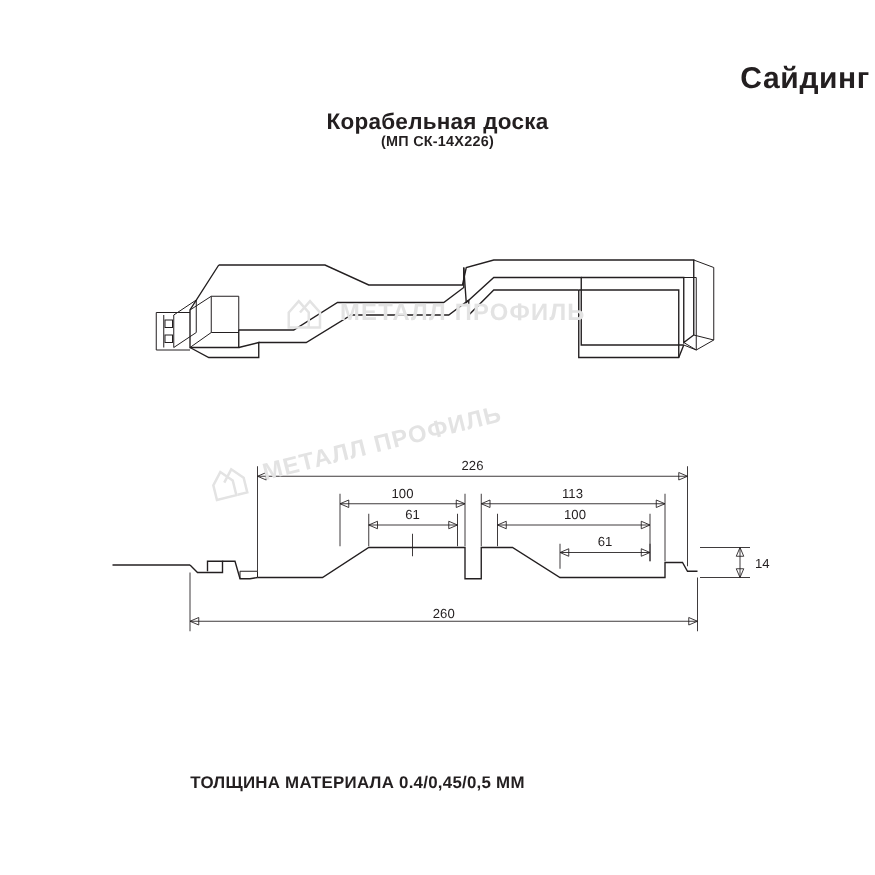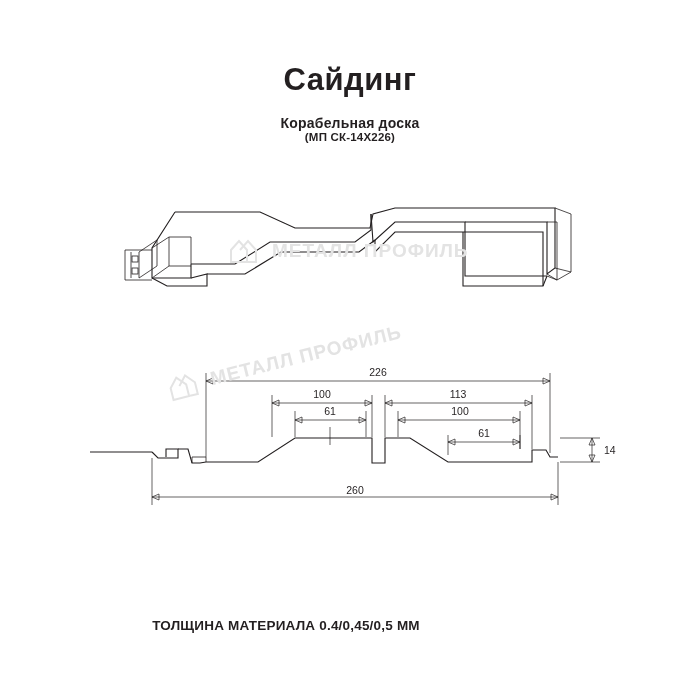--- a/index.html
+++ b/index.html
@@ -26,28 +26,29 @@
 
   
   .header {
     position: absolute;
     top: 46px;
     left: 0;
     width: 700px;
     text-align: center;
   }
   .title {
-    font-size: 31px;
+    font-size: 24px;
     font-weight: bold;
     letter-spacing: 0.5px;
     line-height: 1.05;
-    margin: 18px;
+    margin: 4px;
+    text-align: right;
   }
   .subtitle {
-    font-size: 14px;
+    font-size: 18px;
     font-weight: bold;
     margin-top: 12px;
     letter-spacing: 0.2px;
   }
   .code {
     font-size: 11.5px;
     font-weight: bold;
     letter-spacing: 0.2px;
   }
 

